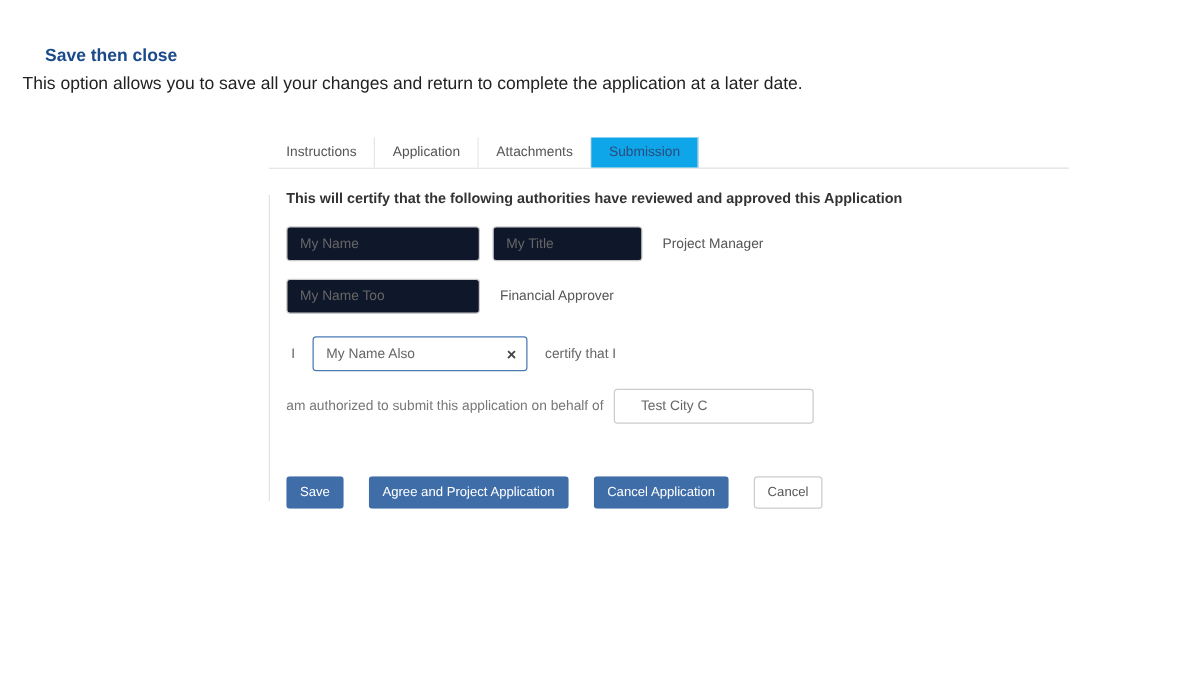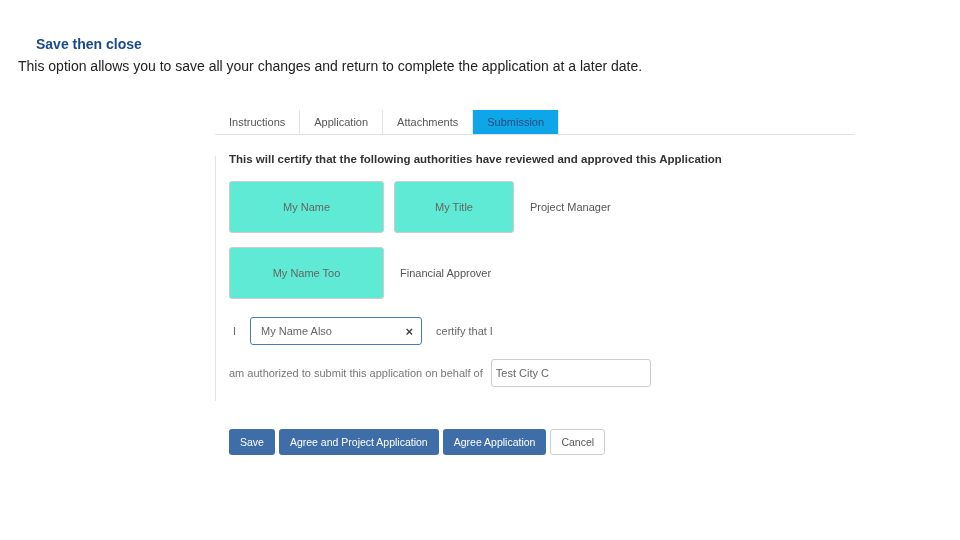--- a/index.html
+++ b/index.html
@@ -63,26 +63,25 @@
   }
   .row {
     display: flex;
     gap: 10px;
     margin-bottom: 14px;
     align-items: center;
   }
   .field {
     border: 1px solid #ccc;
     border-radius: 3px;
-    padding: 19px 10px;
-    font-size: 11px;
-    color: #666;
-    background: #5eead4;
+    padding: 7px 10px;
+    font-size: 11px;
+    color: #666;
+    background: #0f172a;
     flex: 0 0 auto;
-    text-align: center;
   }
   .w155 { width: 155px; }
   .w150 { width: 120px; }
   .role-label {
     font-size: 11px;
     color: #555;
     padding-left: 6px;
   }
   .inline-text {
     font-size: 11px;
@@ -115,29 +114,29 @@
     gap: 8px;
     margin-top: 12px;
   }
   .auth-text {
     font-size: 11px;
     color: #777;
   }
   .org-field {
     border: 1px solid #ccc;
     border-radius: 3px;
-    padding: 7px 4px;
+    padding: 7px 21px;
     font-size: 11px;
     color: #666;
     background: #fff;
     width: 160px;
   }
   .button-bar {
     display: flex;
-    gap: 4px;
+    gap: 20px;
     margin-top: 42px;
     padding-left: 0;
   }
   .btn {
     padding: 6px 10px;
     font-size: 10.5px;
     border-radius: 3px;
     cursor: pointer;
     border: 1px solid transparent;
   }
@@ -200,18 +199,18 @@
     </div>
 
     <div class="auth-row">
       <span class="auth-text">am authorized to submit this application on behalf of</span>
       <div class="org-field">Test City C</div>
     </div>
 
     <div class="button-bar">
       <div class="btn btn-primary">Save</div>
       <div class="btn btn-primary">Agree and Project Application</div>
-      <div class="btn btn-primary">Agree Application</div>
+      <div class="btn btn-primary">Cancel Application</div>
       <div class="btn btn-secondary">Cancel</div>
     </div>
 
   </div>
 </div>
 
 </body></html>

